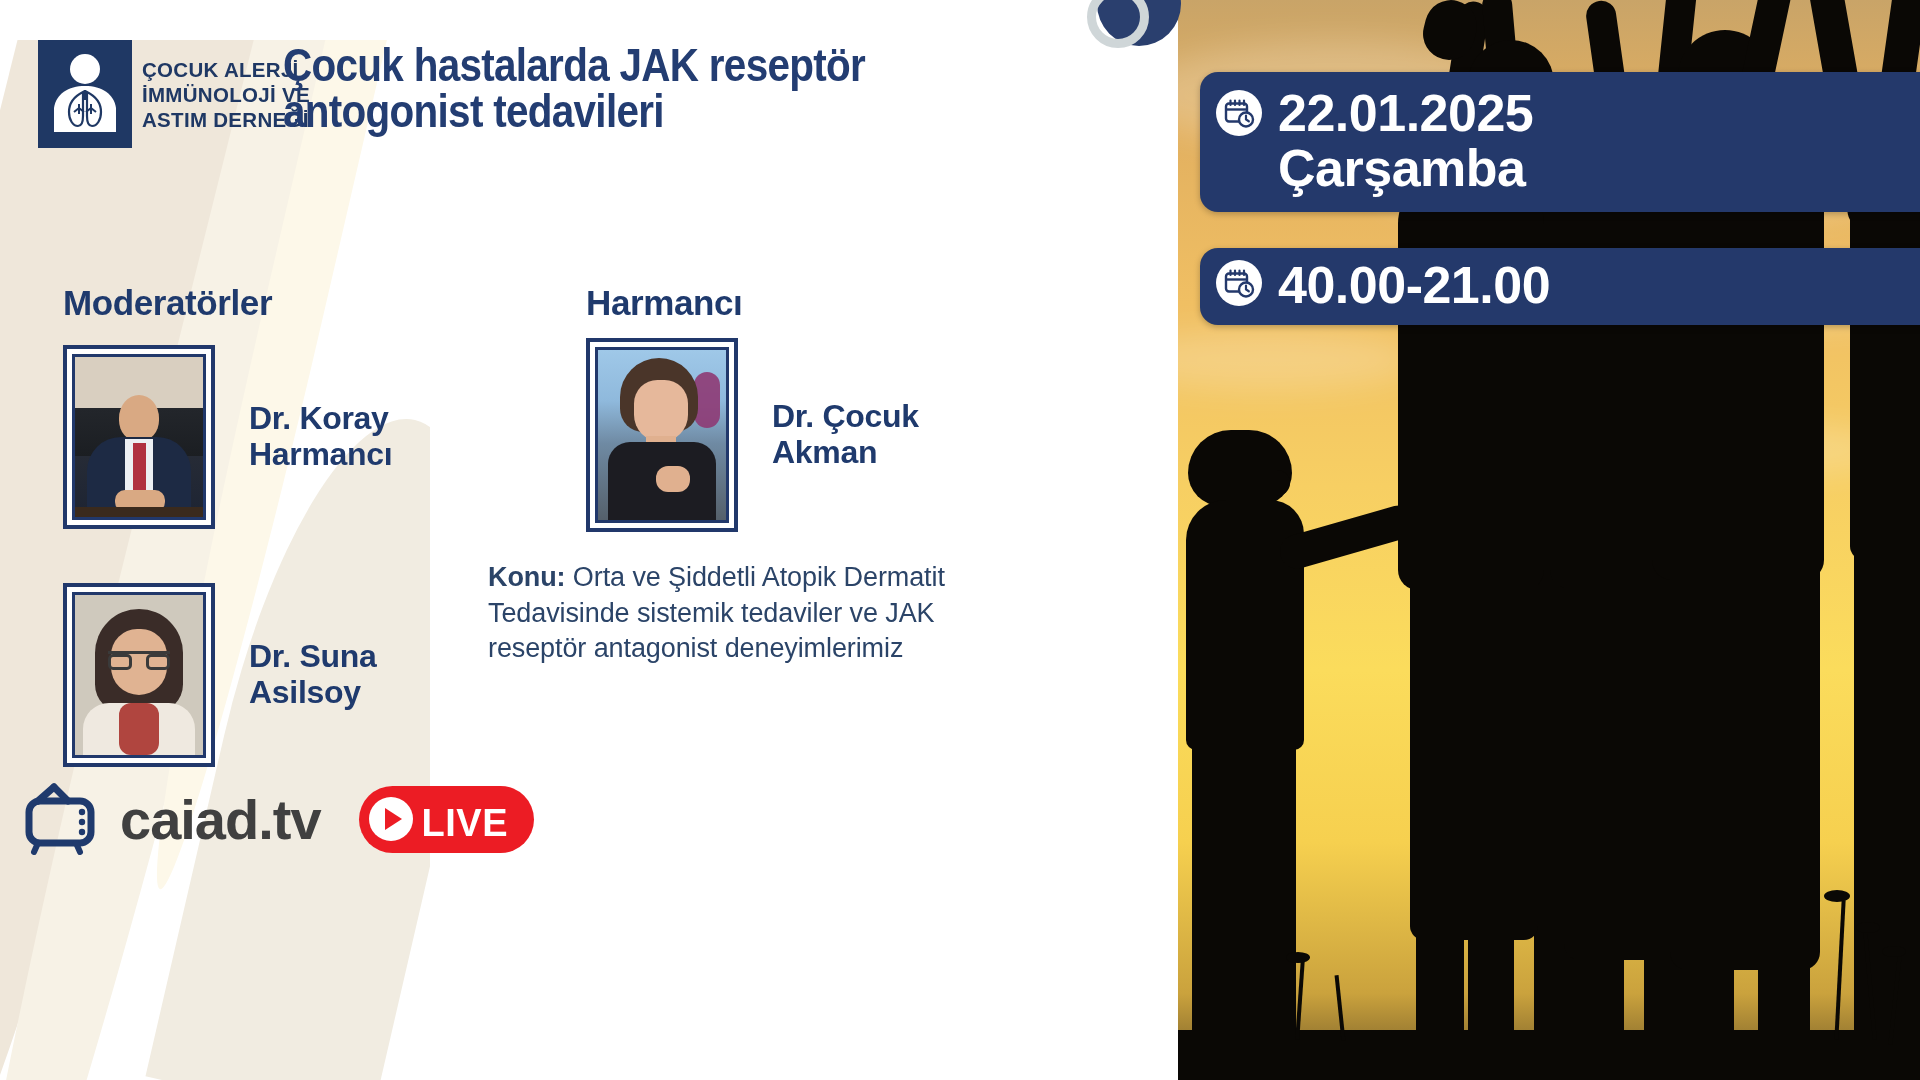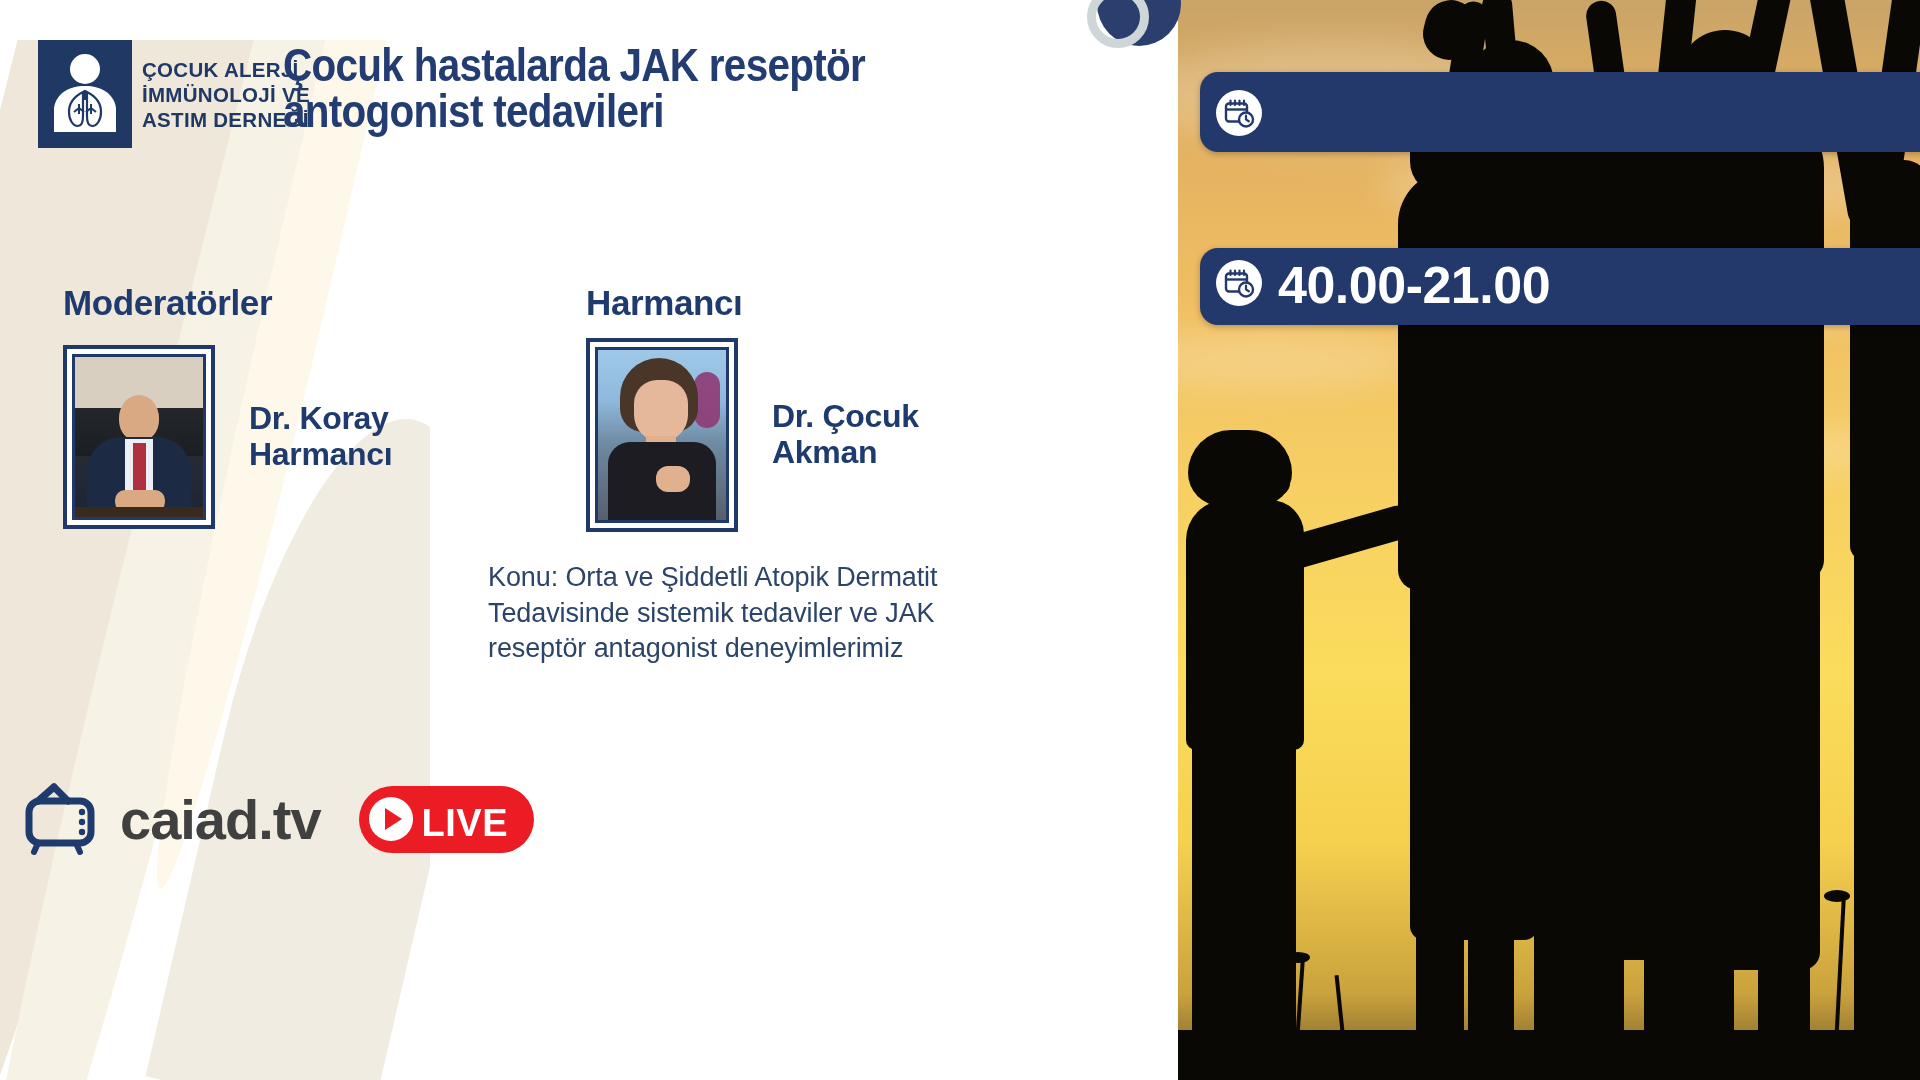--- a/index.html
+++ b/index.html
@@ -216,21 +216,21 @@
   
   #topic {
     position:absolute; left:488px; top:560px;
     width:480px;
     color:#2b4468;
     font-size:27px;
     line-height:1.32;
     letter-spacing:-0.1px;
     z-index:10;
   }
-  #topic b { font-weight:normal; }
+  #topic b { font-weight:bold; }
 
   
   #footer {
     position:absolute; left:24px; top:782px;
     display:flex; align-items:center; gap:22px;
     z-index:12;
   }
   #tv-icon { width:86px; height:74px; flex:none; }
   #brand {
     color:#404040;
@@ -370,20 +370,38 @@
             <div class="tie"></div>
           <div class="hands"></div>
             <div class="desk"></div>
         </div>
       </div>
     </div>
     <div class="person-name">Dr. Koray
 Harmancı</div>
   </div>
 
+  <div class="person" id="person-suna">
+    <div class="photo-frame">
+      <div class="photo-inner">
+        <div id="photo-suna">
+          <div class="hair"></div>
+            <div class="face"></div>
+          <div class="glasses">
+              <span class="gl l"></span>
+              <span class="gl r"></span>
+            </div>
+          <div class="jacket"></div>
+            <div class="scarf"></div>
+        </div>
+      </div>
+    </div>
+    <div class="person-name">Dr. Suna
+Asilsoy</div>
+  </div>
 
   <div class="section-heading" id="speaker-heading">Harmancı</div>
 
   <div class="person" id="person-ayse">
     <div class="photo-frame">
       <div class="photo-inner">
         <div id="photo-ayse">
           <div class="orchid"></div>
           <div class="hair"></div>
             <div class="face"></div>
@@ -486,20 +504,22 @@
   <div class="badge" id="badge-date">
     <div class="badge-icon">
       <svg width="32" height="32" viewBox="0 0 32 32" aria-hidden="true">
         <rect x="3" y="6.5" width="21" height="18" rx="3" fill="none" stroke="#24396b" stroke-width="2.4"></rect>
         <path d="M3 12.5 H24" stroke="#24396b" stroke-width="2.4"></path>
         <path d="M7.5 3.5 V8 M12 3.5 V8 M16.5 3.5 V8 M21 3.5 V8" stroke="#24396b" stroke-width="2.2" stroke-linecap="round"></path>
         <circle cx="23" cy="22.5" r="7" fill="#ffffff" stroke="#24396b" stroke-width="2.4"></circle>
         <path d="M23 18.5 V22.5 L25.8 24.3" stroke="#24396b" stroke-width="2.2" stroke-linecap="round" fill="none"></path>
       </svg>
     </div>
+    <div class="badge-text">22.01.2025
+Çarşamba</div>
   </div>
 
   <div class="badge" id="badge-time">
     <div class="badge-icon">
       <svg width="32" height="32" viewBox="0 0 32 32" aria-hidden="true">
         <rect x="3" y="6.5" width="21" height="18" rx="3" fill="none" stroke="#24396b" stroke-width="2.4"></rect>
         <path d="M3 12.5 H24" stroke="#24396b" stroke-width="2.4"></path>
         <path d="M7.5 3.5 V8 M12 3.5 V8 M16.5 3.5 V8 M21 3.5 V8" stroke="#24396b" stroke-width="2.2" stroke-linecap="round"></path>
         <circle cx="23" cy="22.5" r="7" fill="#ffffff" stroke="#24396b" stroke-width="2.4"></circle>
         <path d="M23 18.5 V22.5 L25.8 24.3" stroke="#24396b" stroke-width="2.2" stroke-linecap="round" fill="none"></path>

